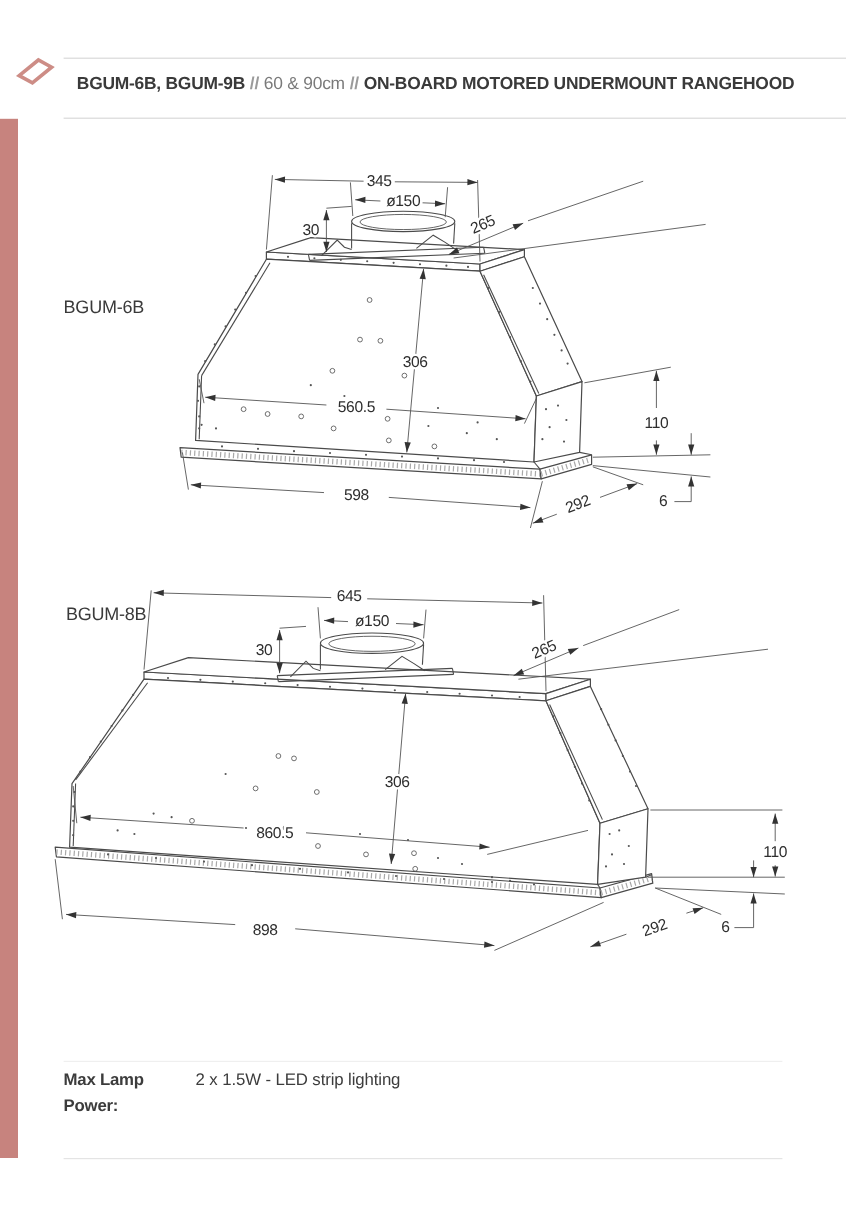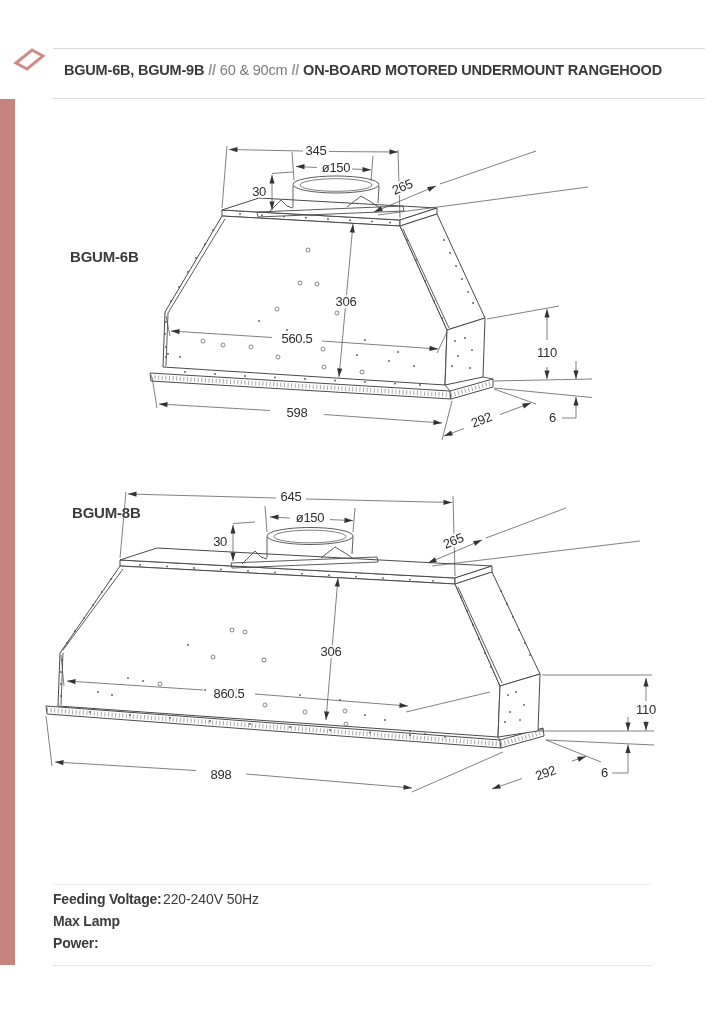--- a/index.html
+++ b/index.html
@@ -9,21 +9,21 @@
   #accent-bar{left:0;top:99px;width:15px;height:866px;}
   #logo-svg{left:8px;top:42px;}
   .rule{height:1px;background:#d9d9d9;}
   #rule-top{left:53px;top:48px;width:652px;}
   #rule-header-bottom{left:53px;top:98px;width:652px;}
   #header-line{left:64px;top:62px;width:660px;font-size:14.5px;letter-spacing:-0.2px;
                color:#3a3a3a;white-space:nowrap;}
   #header-line .b{font-weight:bold;}
   #header-line .sep{color:#9a9a9a;font-weight:bold;padding:0 4px;}
   #header-line .size{color:#7a7a7a;}
-  .model-label{font-weight:bold;font-size:15px;color:#3a3a3a;letter-spacing:-0.2px;margin-left:17px;}
+  .model-label{font-weight:normal;font-size:15px;color:#3a3a3a;letter-spacing:-0.2px;}
   #model-label-1{left:53px;top:248px;}
   #model-label-2{left:55px;top:504px;}
   #drawing-svg{left:0;top:0;}
   #spec-rule-top{left:53px;top:884px;width:599px;background:#efefef;}
   #spec-rule-bottom{left:53px;top:965px;width:599px;background:#e4e4e4;}
   #spec-table{left:53px;top:888px;width:560px;font-size:14px;color:#3c3c3c;}
   .spec-row{display:grid;grid-template-columns:110px auto;line-height:22px;}
   .spec-label{font-weight:bold;letter-spacing:-0.2px;}
   .spec-value{letter-spacing:-0.1px;}
 </style>
@@ -362,20 +362,17 @@
       <text x="646" y="714" font-size="13" fill="#2e2e2e" font-family="&quot;Liberation Sans&quot;, sans-serif" letter-spacing="-0.3" text-anchor="middle" style="paint-order:stroke;stroke:#fff;stroke-width:4px;">110</text>
       <text x="221" y="779" font-size="13" fill="#2e2e2e" font-family="&quot;Liberation Sans&quot;, sans-serif" letter-spacing="-0.3" text-anchor="middle" style="paint-order:stroke;stroke:#fff;stroke-width:4px;">898</text>
       <text x="547" y="777" font-size="13" fill="#2e2e2e" font-family="&quot;Liberation Sans&quot;, sans-serif" letter-spacing="-0.3" text-anchor="middle" style="paint-order:stroke;stroke:#fff;stroke-width:4px;" transform="rotate(-19 547 777)">292</text>
       <text x="608" y="777" font-size="13" fill="#2e2e2e" font-family="&quot;Liberation Sans&quot;, sans-serif" letter-spacing="-0.3" text-anchor="end" style="paint-order:stroke;stroke:#fff;stroke-width:4px;">6</text>
     </g>
   </svg>
 
 <div id="spec-rule-top" class="abs rule"></div>
 <div id="spec-table" class="abs">
   <div class="spec-row">
-    <span class="spec-label">Feeding Voltage:</span>
-    <span class="spec-value">220-240V 50Hz</span>
-  </div>
-  <div class="spec-row">
     <span class="spec-label">Max Lamp Power:</span>
+    <span class="spec-value">2 x 1.5W - LED strip lighting</span>
   </div>
 </div>
 <div id="spec-rule-bottom" class="abs rule"></div>
 
 </body></html>

